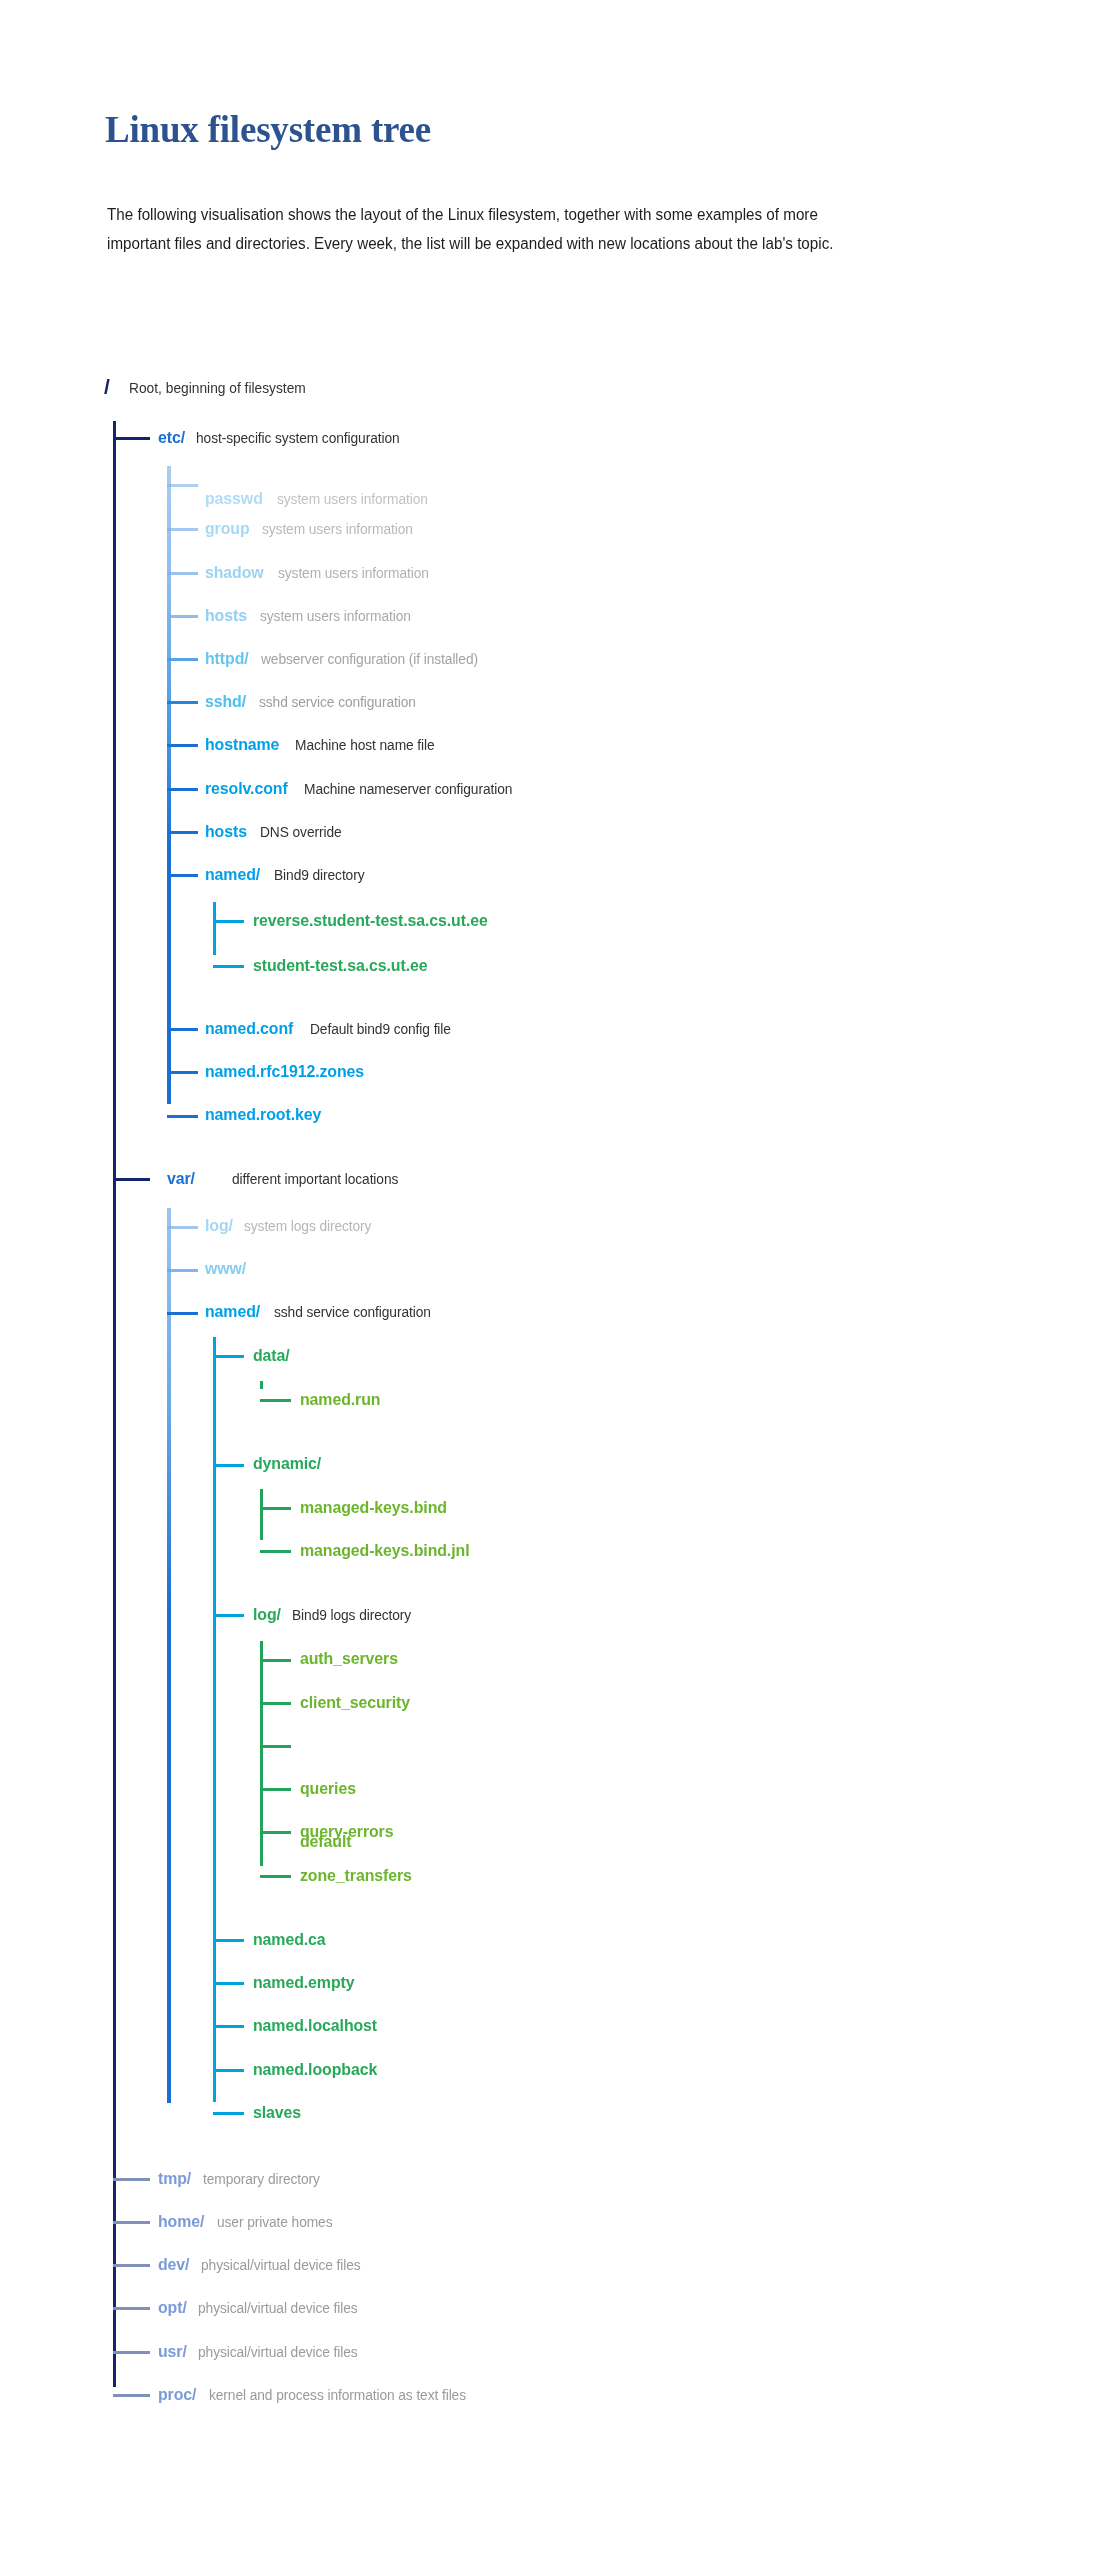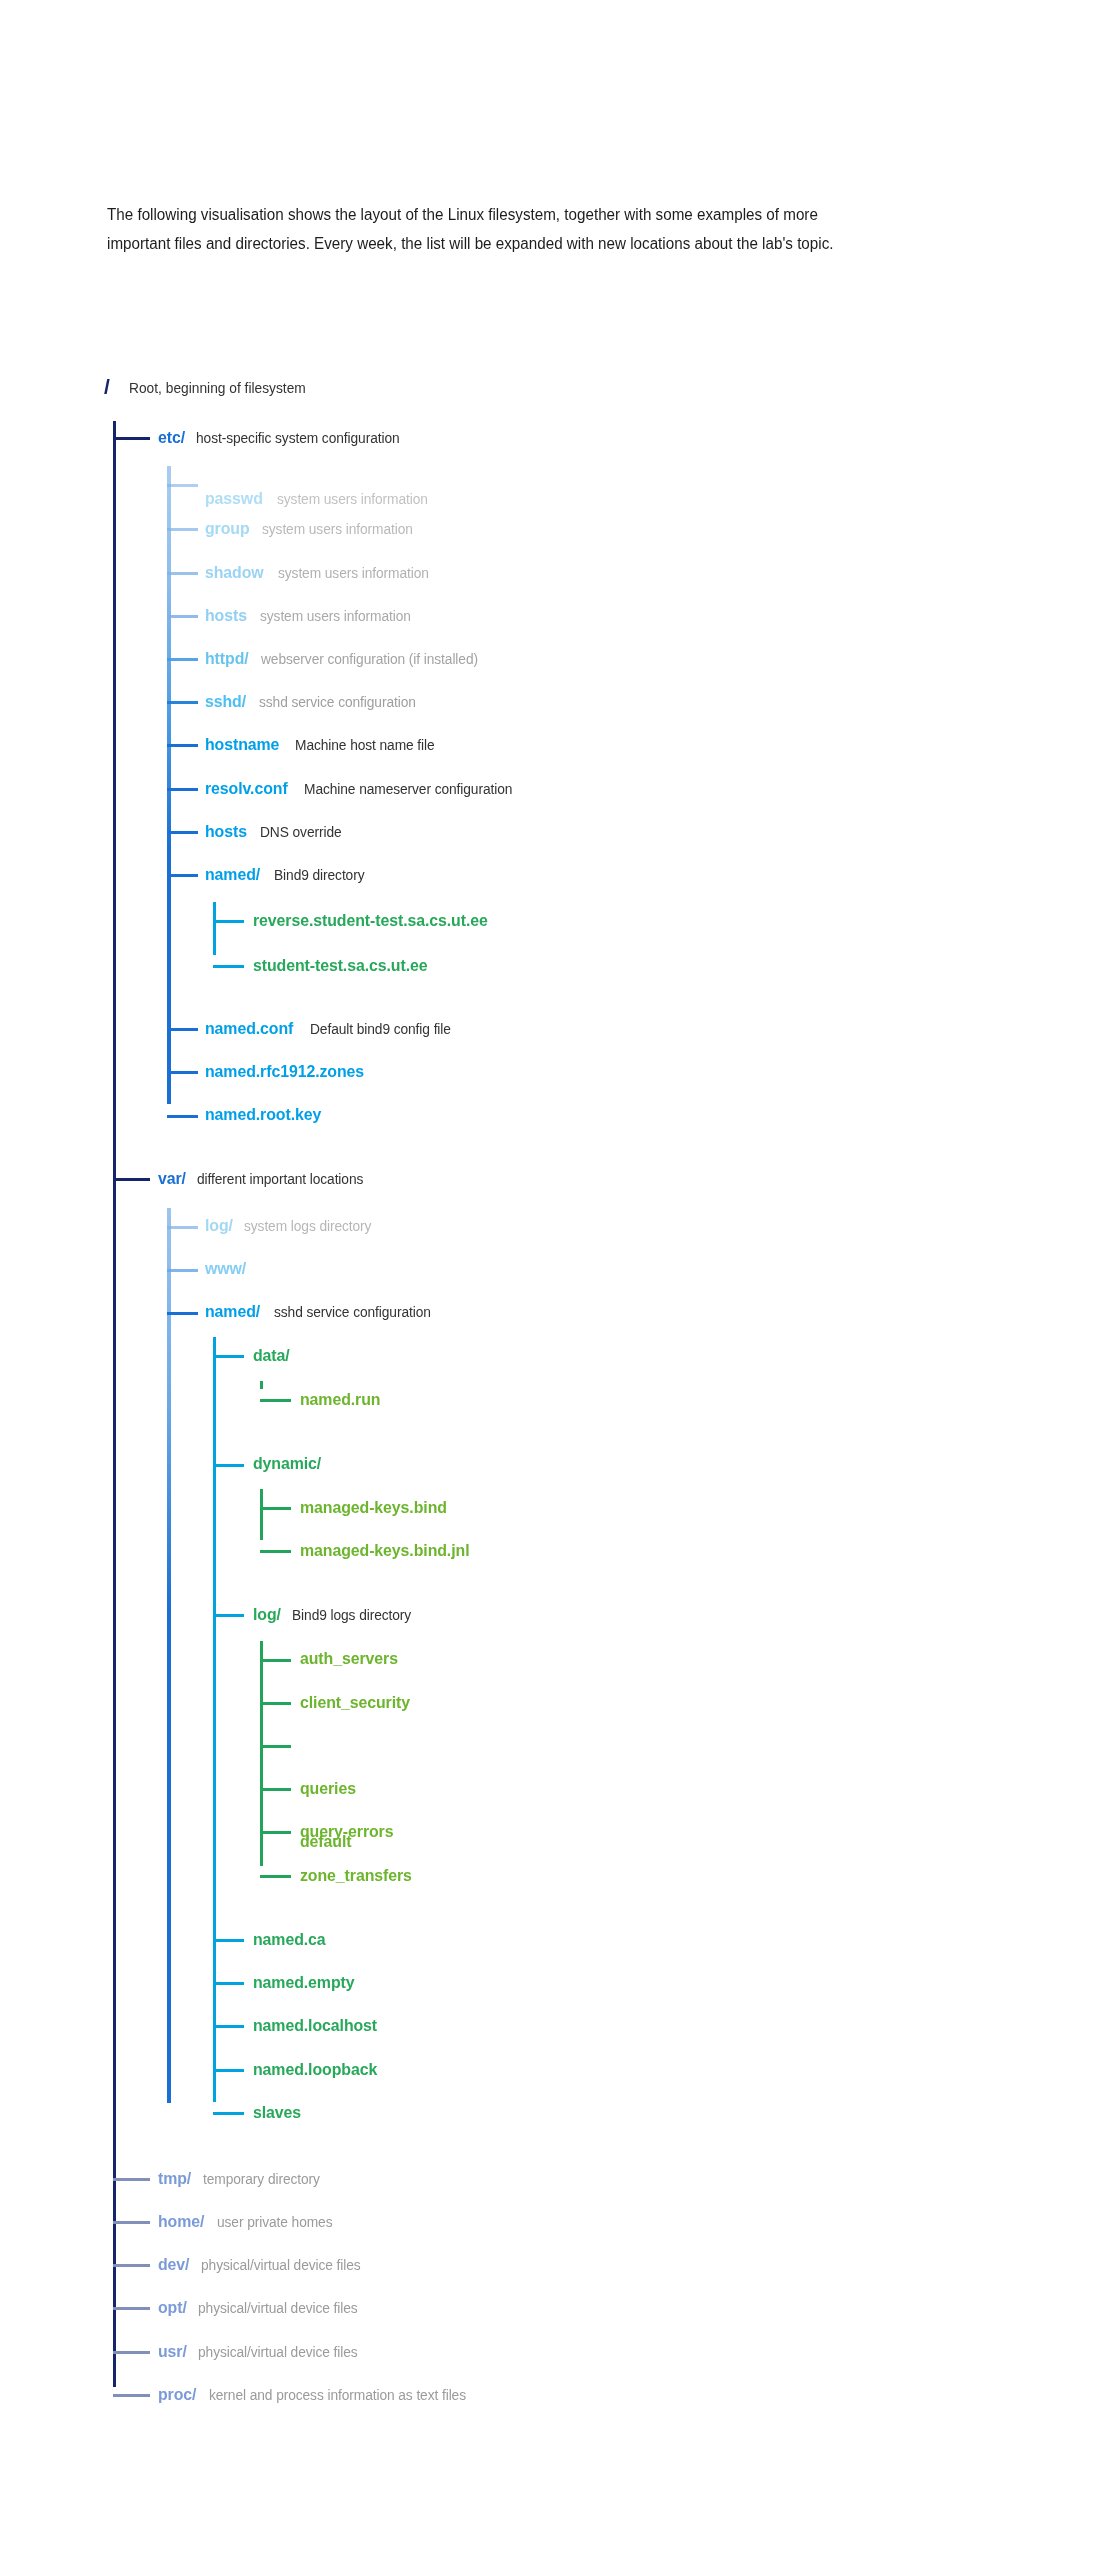--- a/index.html
+++ b/index.html
@@ -78,20 +78,21 @@
     font-weight:700;
     font-size:21px;
     color:#16256b;
   }
 </style>
 </head>
 <body>
 
 <div id="page">
 
+  <h1 class="page-title">Linux filesystem tree</h1>
   <p class="intro">The following visualisation shows the layout of the Linux filesystem, together with some examples of more important files and directories. Every week, the list will be expanded with new locations about the lab's topic.</p>
 
   <div id="tree">
       <div class="rootslash" style="left: 104px; top: 375px;">/</div>
       <div class="" style="position: absolute; left: 129px; top: 379px; font-size: 15.3px; color: rgb(51, 51, 51); font-family: &quot;Liberation Sans&quot;, sans-serif; transform: scaleX(0.9); transform-origin: left top;">Root, beginning of filesystem</div>
       <div class="vline" style="left: 113px; top: 421px; height: 1966px; border-left-width: 3.5px; border-left-color: rgb(22, 37, 107);"></div>
       <div class="vline" style="left: 167px; top: 466px; height: 638px; border-left: none; width: 3.5px; background: linear-gradient(rgb(169, 205, 240) 0%, rgb(140, 189, 236) 18%, rgb(74, 154, 228) 40%, rgb(26, 111, 212) 60%, rgb(26, 111, 212) 100%);"></div>
       <div class="vline" style="left: 213px; top: 902px; height: 53px; border-left-width: 3.5px; border-left-color: rgb(0, 163, 224);"></div>
       <div class="vline" style="left: 167px; top: 1208px; height: 895px; border-left: none; width: 3.5px; background: linear-gradient(rgb(156, 196, 238) 0%, rgb(106, 169, 230) 22%, rgb(26, 111, 212) 45%, rgb(26, 111, 212) 100%);"></div>
       <div class="vline" style="left: 213px; top: 1337px; height: 765px; border-left-width: 3.5px; border-left-color: rgb(0, 163, 224);"></div>
@@ -168,21 +169,21 @@
       </div>
       <div class="hline" style="left: 167px; top: 1071px; width: 30.5px; border-top-width: 3.5px; border-top-color: rgb(26, 111, 212); opacity: 1;"></div>
       <div class="row" style="left: 205px; top: 1060px; opacity: 1;">
         <span class="nm" style="color: rgb(0, 160, 232);">named.rfc1912.zones</span>
       </div>
       <div class="hline" style="left: 167px; top: 1115px; width: 30.5px; border-top-width: 3.5px; border-top-color: rgb(26, 111, 212); opacity: 1;"></div>
       <div class="row" style="left: 205px; top: 1103px; opacity: 1;">
         <span class="nm" style="color: rgb(0, 160, 232);">named.root.key</span>
       </div>
       <div class="hline" style="left: 113px; top: 1178px; width: 37px; border-top-width: 3.5px; border-top-color: rgb(22, 37, 107); opacity: 1;"></div>
-      <div class="row" style="left: 158px; top: 1167px; opacity: 1;">
+      <div class="row" style="left: 167px; top: 1167px; opacity: 1; gap: 26px;">
         <span class="nm" style="color: rgb(26, 111, 212);">var/</span>
         <span class="ds" style="color: rgb(51, 51, 51);">different important locations</span>
       </div>
       <div class="hline" style="left: 167px; top: 1226px; width: 30.5px; border-top-width: 3.5px; border-top-color: rgb(127, 176, 232); opacity: 0.72;"></div>
       <div class="row" style="left: 205px; top: 1214px; opacity: 0.72;">
         <span class="nm" style="color: rgb(127, 201, 240);">log/</span>
         <span class="ds" style="color: rgb(155, 155, 155);">system logs directory</span>
       </div>
       <div class="hline" style="left: 167px; top: 1269px; width: 30.5px; border-top-width: 3.5px; border-top-color: rgb(106, 169, 230); opacity: 0.85;"></div>
       <div class="row" style="left: 205px; top: 1257px; opacity: 0.85;">

